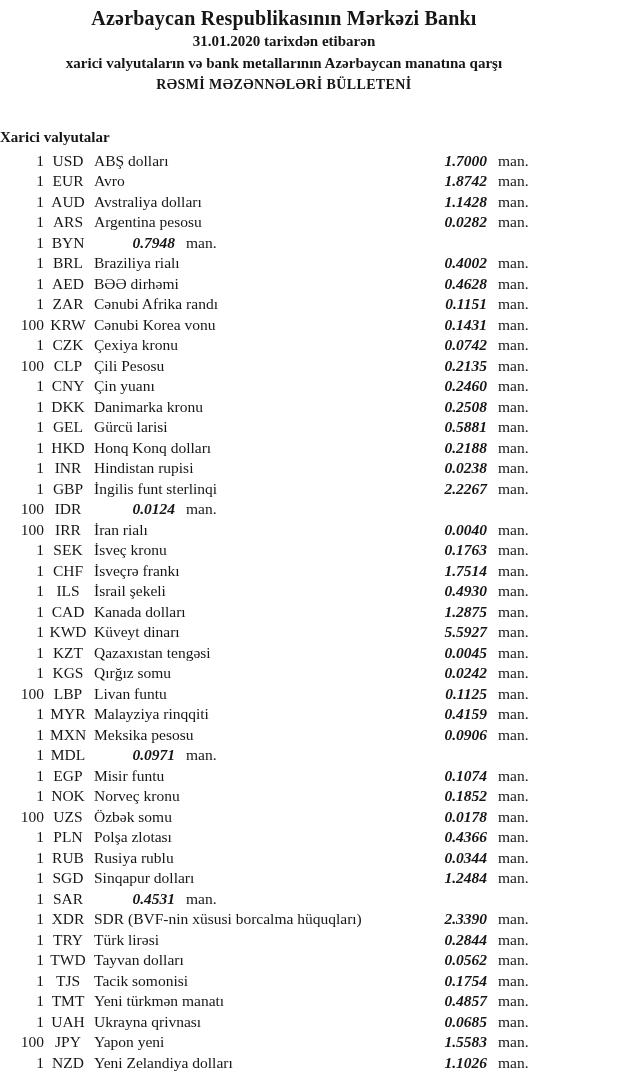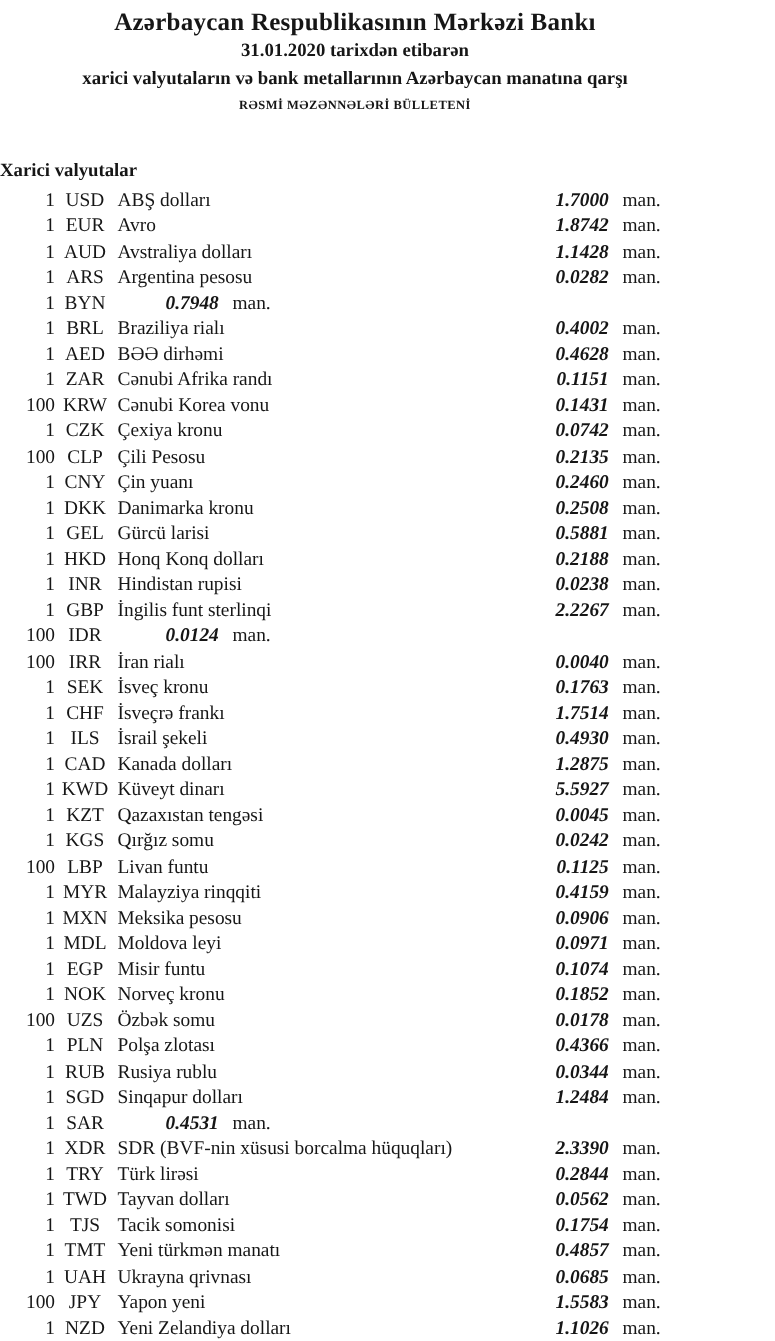--- a/index.html
+++ b/index.html
@@ -25,21 +25,21 @@
     padding-top: 5px;
     font-size: 20px;
     line-height: 26px;
     letter-spacing: 0.2px;
   }
   .hline {
     font-size: 15px;
     line-height: 21.5px;
   }
   .bulletin {
-    font-size: 10px;
+    font-size: 14px;
     letter-spacing: 0.4px;
   }
   .section-title {
     margin-top: 31px;
     font-weight: bold;
     font-size: 15px;
     line-height: 21px;
   }
   .rates-table {
     margin-top: 3px;
@@ -292,21 +292,20 @@
       <div class="row">
         <span class="cell-qty">1</span>
         <span class="cell-code">MXN</span>
         <span class="cell-name">Meksika pesosu</span>
         <span class="cell-rate">0.0906</span>
         <span class="cell-unit">man.</span>
       </div>
       <div class="row">
         <span class="cell-qty">1</span>
         <span class="cell-code">MDL</span>
-        <span class="cell-name">Moldova leyi</span>
         <span class="cell-rate">0.0971</span>
         <span class="cell-unit">man.</span>
       </div>
       <div class="row">
         <span class="cell-qty">1</span>
         <span class="cell-code">EGP</span>
         <span class="cell-name">Misir funtu</span>
         <span class="cell-rate">0.1074</span>
         <span class="cell-unit">man.</span>
       </div>

